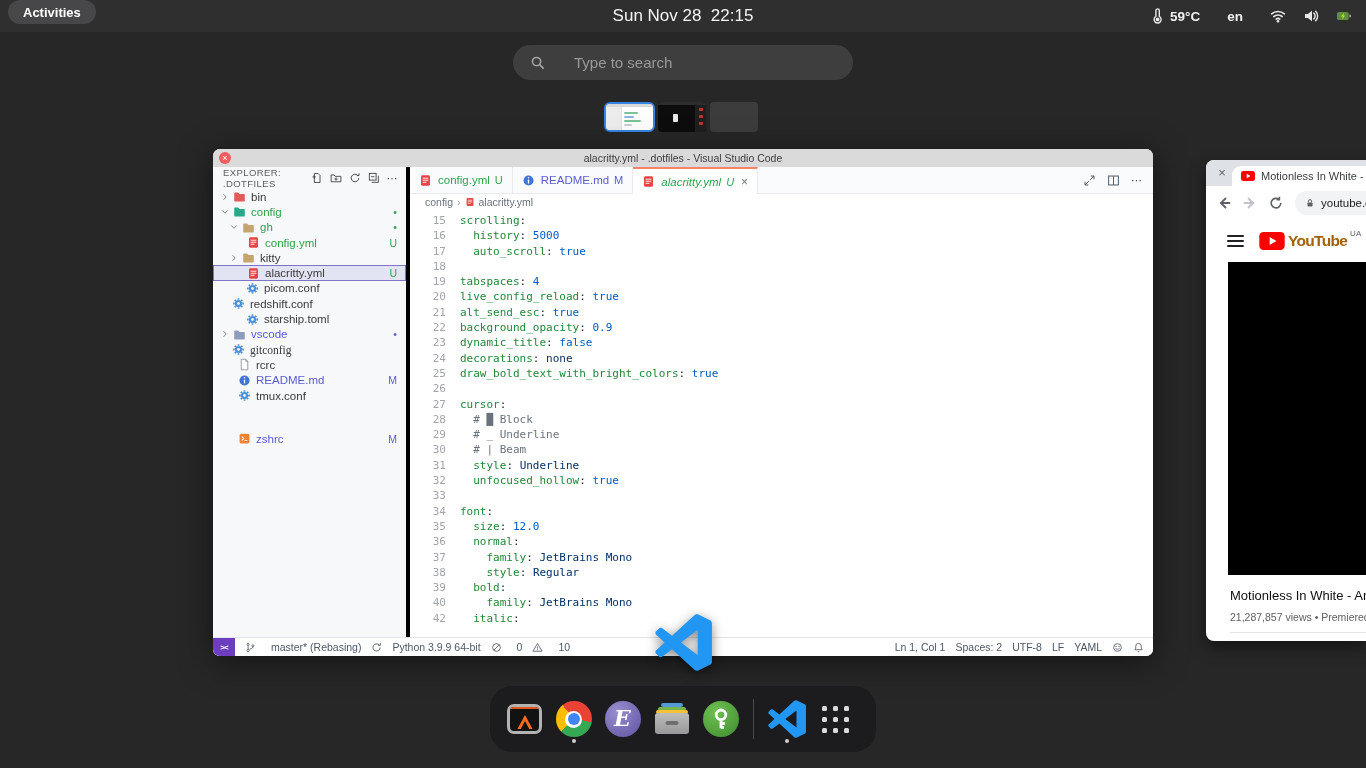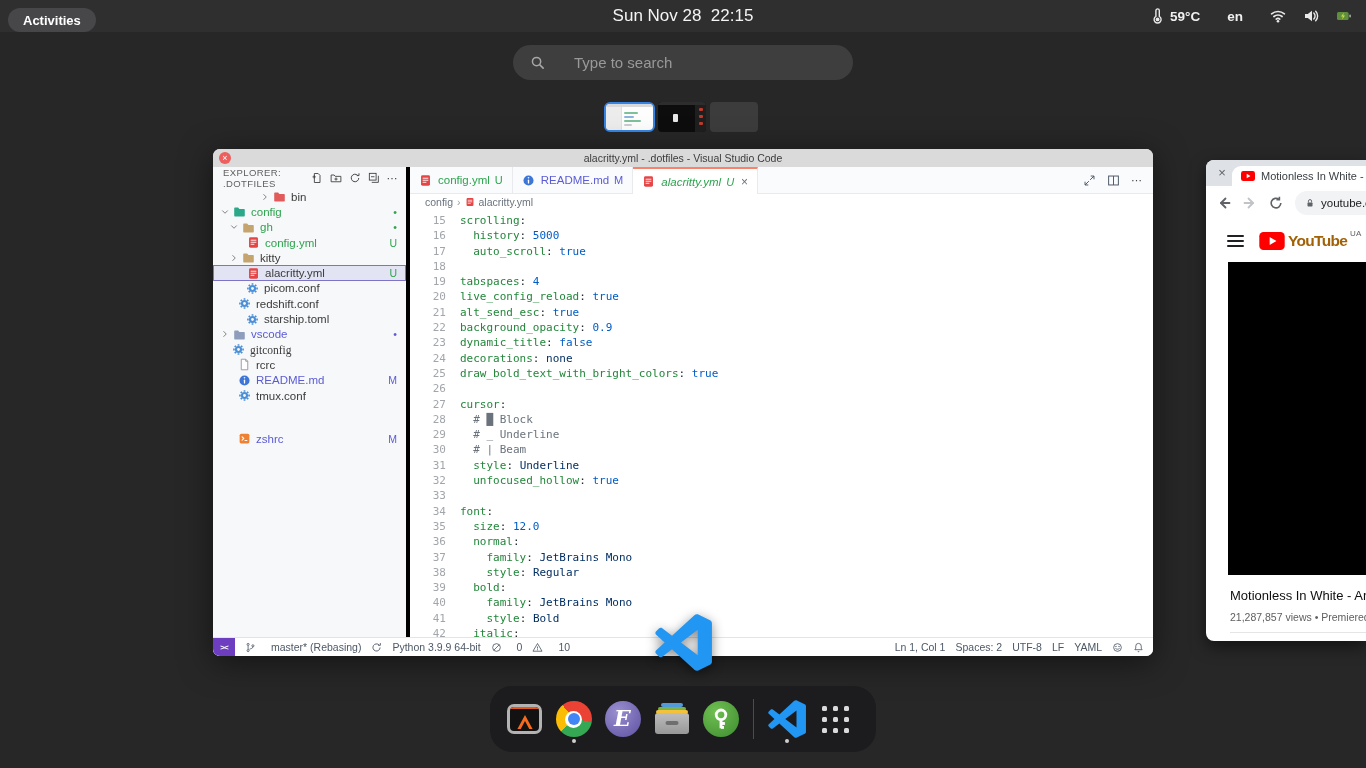--- a/index.html
+++ b/index.html
@@ -1,20 +1,20 @@
 <!DOCTYPE html>
 <html><head>
 <meta charset="utf-8">
 <style>
   html,body{margin:0;padding:0}
   .screen{position:relative;width:1366px;height:768px;background:#272727;overflow:hidden;
           font-family:"Liberation Sans",sans-serif;-webkit-font-smoothing:antialiased}
   
   .topbar{position:absolute;left:0;top:0;width:100%;height:32px;background:#2f2f2f}
-  .activities{position:absolute;left:8px;top:8px;height:24px;padding:0 15px;background:#47474a;
+  .activities{position:absolute;left:8px;top:0;height:24px;padding:0 15px;background:#47474a;
               border:none;border-radius:13px;color:#fff;font-weight:bold;font-size:13px;font-family:inherit}
   .clock{position:absolute;left:50%;top:0;height:32px;transform:translateX(-50%);display:flex;align-items:center;
          color:#f4f4f4;font-weight:normal;font-size:17px;white-space:pre}
   .sys{position:absolute;right:14px;top:0;height:32px;display:flex;align-items:center;gap:17px;
        color:#f0f0f0;font-size:13.5px;font-weight:600}
   .sys-grp{display:flex;align-items:center;gap:5px}
   .icon16{width:16px;height:16px;display:block;color:#e9e9e9}
   .kb{margin:0 10px}
   
   .search{position:absolute;left:513px;top:45px;width:340px;height:35px;border-radius:18px;background:#3e3e3e;
@@ -258,21 +258,21 @@
                   <svg xmlns="http://www.w3.org/2000/svg" viewBox="0 0 16 16">
                     <rect x="1.8" y="1.8" width="9" height="9" fill="none" stroke="currentColor" stroke-width="1.2"></rect>
                     <path d="M13.8 5v8.8H5" fill="none" stroke="currentColor" stroke-width="1.2"></path>
                     <line x1="4" y1="6.3" x2="8.6" y2="6.3" stroke="currentColor" stroke-width="1.2"></line>
                   </svg>
                 </span>
               <span class="exp-ellipsis">⋯</span>
             </span>
           </div>
           <div id="tree">
-              <div class="tree-row" style="padding-left: 8px; margin-left: 40px;">
+              <div class="tree-row" style="padding-left: 8px;">
                 <span class="chev">
                   <svg xmlns="http://www.w3.org/2000/svg" viewBox="0 0 16 16">
                     <path d="M5 2.5 10.5 8 5 13.5" fill="none" stroke="currentColor" stroke-width="1.5"></path>
                   </svg>
                 </span>
                 <span class="t-icon" style="color:#e15b5b">
                   <svg xmlns="http://www.w3.org/2000/svg" viewBox="0 0 16 16">
                     <path d="M1.5 4.2c0-.7.5-1.2 1.2-1.2h3.6l1.6 1.8h5.4c.7 0 1.2.5 1.2 1.2v6.8c0 .7-.5 1.2-1.2 1.2H2.7c-.7 0-1.2-.5-1.2-1.2z" fill="currentColor"></path>
                   </svg>
                 </span>
@@ -351,21 +351,21 @@
                       <line x1="11.2" y1="11.2" x2="12.6" y2="12.6"></line>
                       <line x1="3.4" y1="12.6" x2="4.8" y2="11.2"></line>
                       <line x1="11.2" y1="4.8" x2="12.6" y2="3.4"></line>
                     </g>
                     <circle cx="8" cy="8" r="4.4" fill="#4a90d9"></circle>
                     <circle cx="8" cy="8" r="1.7" fill="#f7f8fa"></circle>
                   </svg>
                 </span>
                 <span class="t-label ">picom.conf</span>
               </div>
-              <div class="tree-row" style="padding-left: 25px;">
+              <div class="tree-row" style="padding-left: 19px;">
                 <span class="t-icon">
                   <svg xmlns="http://www.w3.org/2000/svg" viewBox="0 0 16 16">
                     <g stroke="#4a90d9" stroke-width="2.2">
                       <line x1="8" y1="1.4" x2="8" y2="3.4"></line>
                       <line x1="8" y1="12.6" x2="8" y2="14.6"></line>
                       <line x1="1.4" y1="8" x2="3.4" y2="8"></line>
                       <line x1="12.6" y1="8" x2="14.6" y2="8"></line>
                       <line x1="3.4" y1="3.4" x2="4.8" y2="4.8"></line>
                       <line x1="11.2" y1="11.2" x2="12.6" y2="12.6"></line>
                       <line x1="3.4" y1="12.6" x2="4.8" y2="11.2"></line>
@@ -566,21 +566,20 @@
               <div class="code-line"><span class="lnum">31</span><span class="ltext"><span class="tok-p">  </span><span class="tok-k">style</span><span class="tok-p">: </span><span class="tok-s">Underline</span></span></div>
               <div class="code-line"><span class="lnum">32</span><span class="ltext"><span class="tok-p">  </span><span class="tok-k">unfocused_hollow</span><span class="tok-p">: </span><span class="tok-c">true</span></span></div>
               <div class="code-line"><span class="lnum">33</span><span class="ltext"></span></div>
               <div class="code-line"><span class="lnum">34</span><span class="ltext"><span class="tok-k">font</span><span class="tok-p">:</span></span></div>
               <div class="code-line"><span class="lnum">35</span><span class="ltext"><span class="tok-p">  </span><span class="tok-k">size</span><span class="tok-p">: </span><span class="tok-c">12.0</span></span></div>
               <div class="code-line"><span class="lnum">36</span><span class="ltext"><span class="tok-p">  </span><span class="tok-k">normal</span><span class="tok-p">:</span></span></div>
               <div class="code-line"><span class="lnum">37</span><span class="ltext"><span class="tok-p">    </span><span class="tok-k">family</span><span class="tok-p">: </span><span class="tok-s">JetBrains Mono</span></span></div>
               <div class="code-line"><span class="lnum">38</span><span class="ltext"><span class="tok-p">    </span><span class="tok-k">style</span><span class="tok-p">: </span><span class="tok-s">Regular</span></span></div>
               <div class="code-line"><span class="lnum">39</span><span class="ltext"><span class="tok-p">  </span><span class="tok-k">bold</span><span class="tok-p">:</span></span></div>
               <div class="code-line"><span class="lnum">40</span><span class="ltext"><span class="tok-p">    </span><span class="tok-k">family</span><span class="tok-p">: </span><span class="tok-s">JetBrains Mono</span></span></div>
-              <div class="code-line"><span class="lnum">41</span><span class="ltext"><span class="tok-p">    </span><span class="tok-k">style</span><span class="tok-p">: </span><span class="tok-s">Bold</span></span></div>
               <div class="code-line"><span class="lnum">42</span><span class="ltext"><span class="tok-p">  </span><span class="tok-k">italic</span><span class="tok-p">:</span></span></div>
             </div>
         </div>
       </div>
       <div class="vs-status">
         <div class="st-left" id="status-left">
             <div class="st-item st-remote">
               <span>&gt;&lt;</span>
             </div>
             <div class="st-item">

